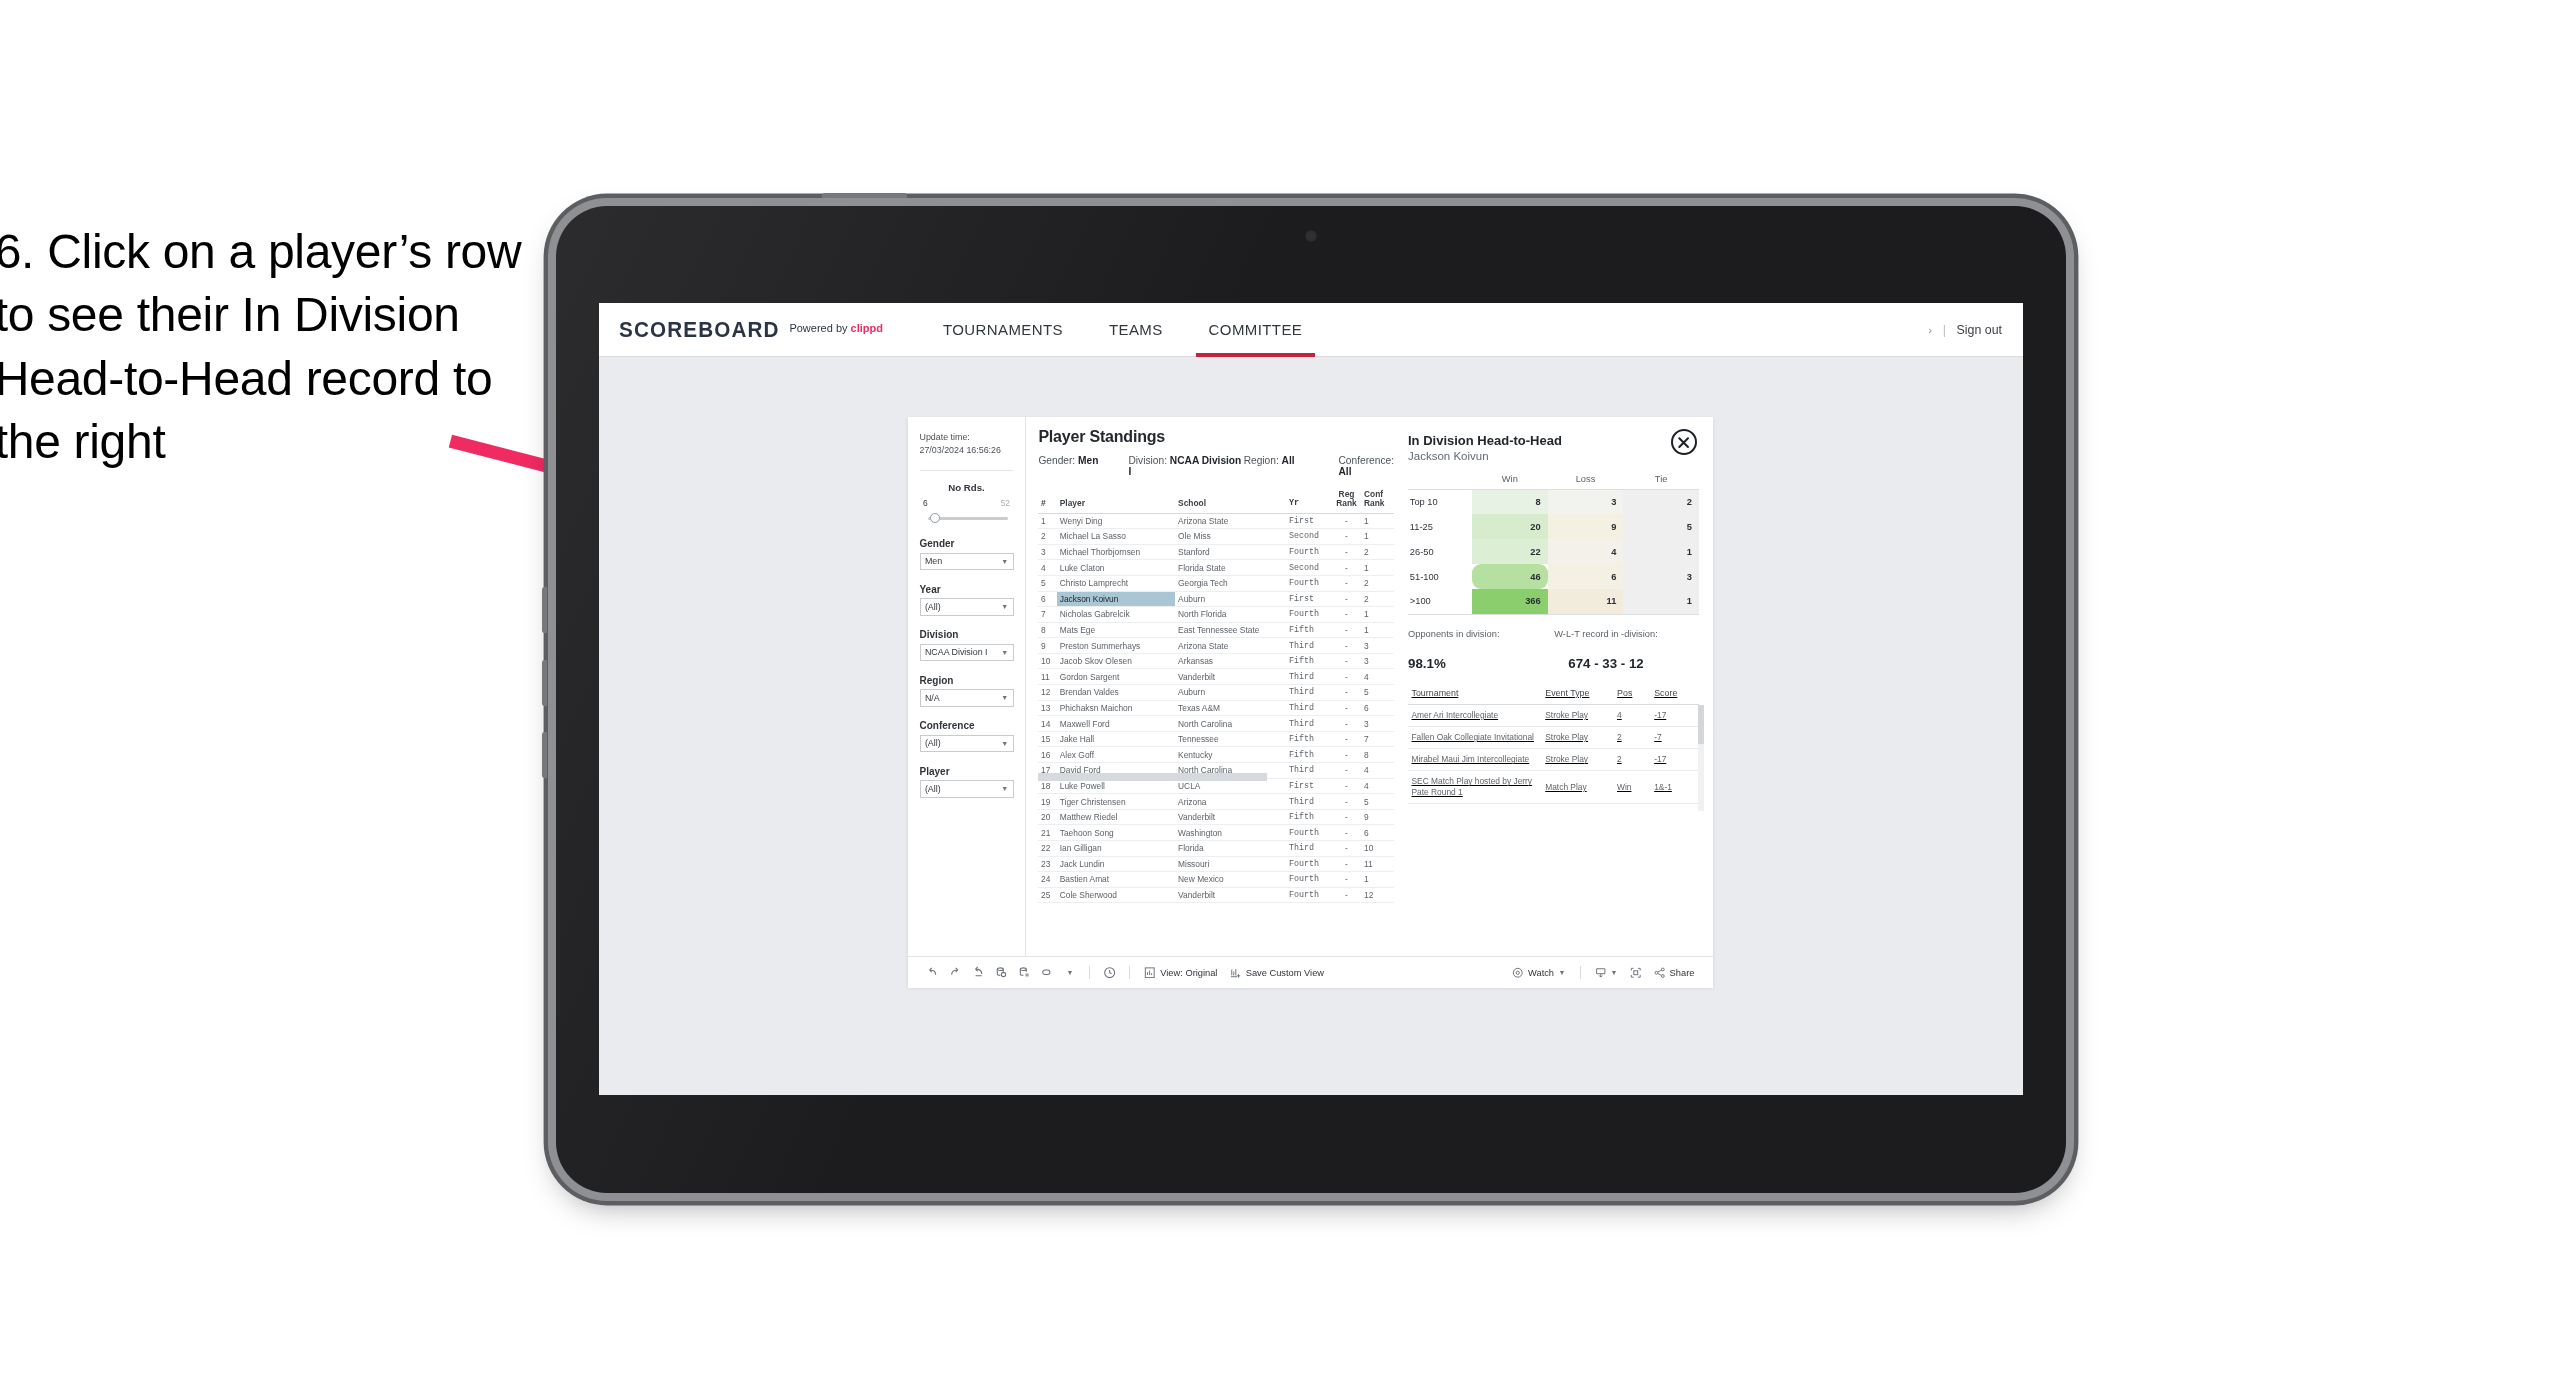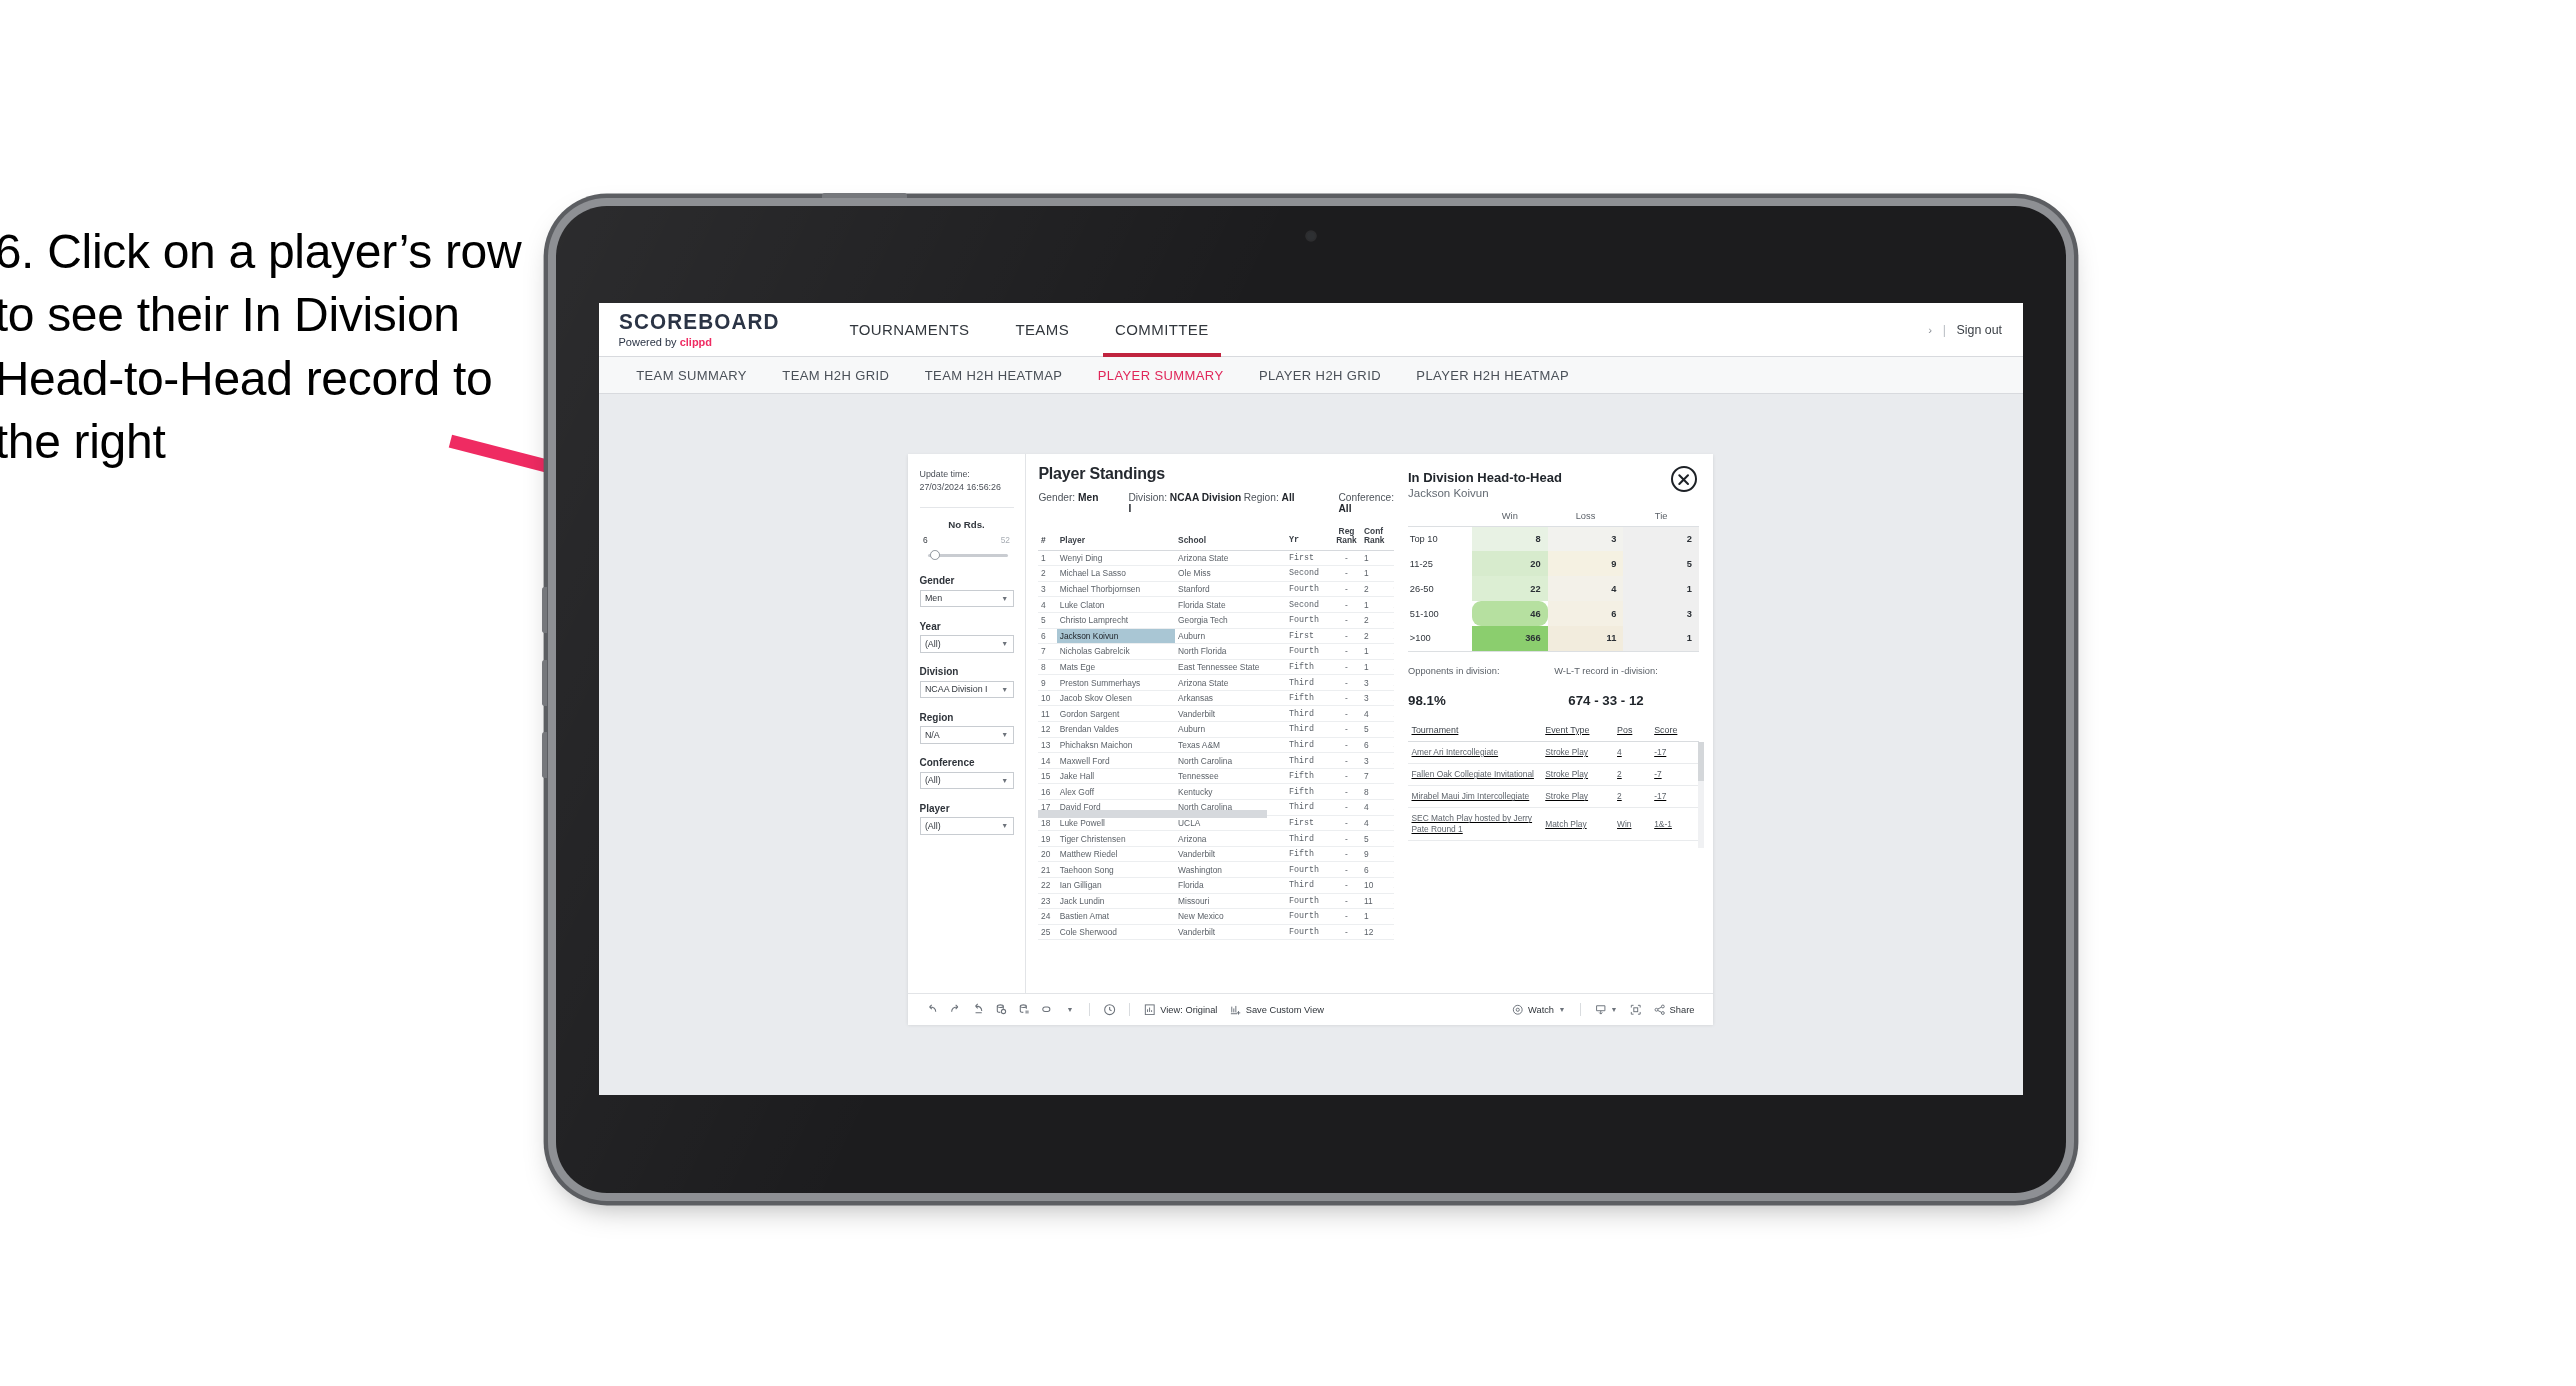--- a/index.html
+++ b/index.html
@@ -60,21 +60,21 @@
     overflow: hidden;
   }
 
   
   .app-header {
     height: 54px; background: #ffffff;
     display: flex; align-items: center;
     border-bottom: 0.9px solid #d8dade;
     padding-left: 19.5px;
   }
-  .brand { display: flex; flex-direction: column; justify-content: center; margin-right: 37px; }
+  .brand { display: flex; justify-content: center; margin-right: 37px; }
   .brand-title {
     font-size: 22px; font-weight: 700; color: #2b3445;
     letter-spacing: 1.2px; line-height: 1; font-stretch: condensed;
     transform: scaleX(0.94); transform-origin: left center;
   }
   .brand-sub { font-size: 11px; color: #2b3445; margin-top: 3.5px; font-weight: 500; }
   .brand-sub b { color: #ef2b62; font-weight: 700; }
 
   .nav-main { display: flex; align-items: stretch; height: 54px; justify-content: flex-end; }
   .nav-main .nav-item {
@@ -293,28 +293,20 @@
           <div class="nav-item">TEAMS</div>
           <div class="nav-item active">COMMITTEE</div>
         </div>
         <div class="header-right">
           <span class="chev">›</span>
           <span class="divider">|</span>
           <span class="signout">Sign out</span>
         </div>
       </div>
 
-      <div class="sub-tabs">
-        <div class="tab">TEAM SUMMARY</div>
-        <div class="tab">TEAM H2H GRID</div>
-        <div class="tab">TEAM H2H HEATMAP</div>
-        <div class="tab active">PLAYER SUMMARY</div>
-        <div class="tab">PLAYER H2H GRID</div>
-        <div class="tab">PLAYER H2H HEATMAP</div>
-      </div>
 
       <div class="workspace">
         <div class="dashboard">
           <div class="dash-body">
 
             <div class="filters">
               <div class="update-time">
                 <div>Update time:</div>
                 <div>27/03/2024 16:56:26</div>
               </div>

